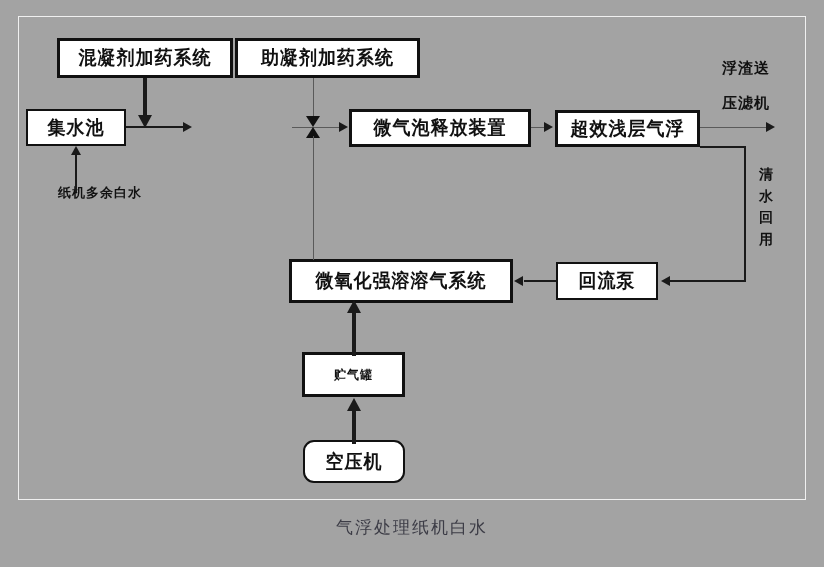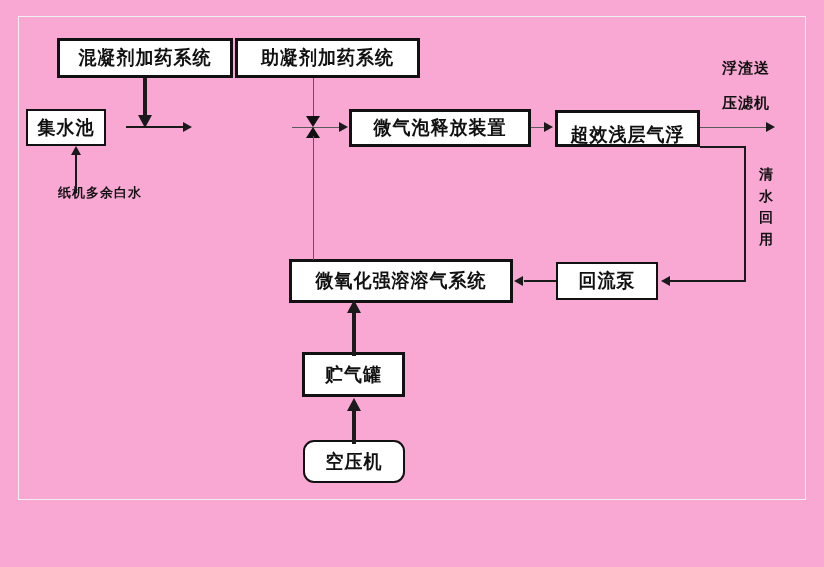--- a/index.html
+++ b/index.html
@@ -8,21 +8,21 @@
     padding: 0;
     background: #ffffff;
   }
   body {
     font-family: "DejaVu Sans", "Liberation Sans", sans-serif;
   }
   #page {
     position: relative;
     width: 824px;
     height: 567px;
-    background: #f9a8d4;
+    background: #a3a3a3;
     overflow: hidden;
   }
   
   #frame {
     position: absolute;
     left: 18px;
     top: 16px;
     width: 788px;
     height: 484px;
     border: 1px solid #f0f0f0;
@@ -152,42 +152,42 @@
   <div id="frame"></div>
 
   <div class="node heavy" style="left:57px;  top:38px;  width:176px; height:40px; font-size:18px;">
     <span>混凝剂加药系统</span>
   </div>
 
   <div class="node heavy" style="left:235px; top:38px;  width:185px; height:40px; font-size:18px;">
     <span>助凝剂加药系统</span>
   </div>
 
-  <div class="node" style="left:26px;  top:109px; width:80px; height:37px; font-size:18px;">
+  <div class="node" style="left:26px;  top:109px; width:100px; height:37px; font-size:18px;">
     <span>集水池</span>
   </div>
 
 
   <div class="node heavy" style="left:349px; top:109px; width:182px; height:38px; font-size:18px;">
     <span>微气泡释放装置</span>
   </div>
 
-  <div class="node heavy" style="left:555px; top:110px; width:145px; height:37px; font-size:18px;align-items:flex-end;">
+  <div class="node heavy" style="left:555px; top:110px; width:145px; height:37px; font-size:18px;">
     <span>超效浅层气浮</span>
   </div>
 
   <div class="node heavy" style="left:289px; top:259px; width:224px; height:44px; font-size:18px;">
     <span>微氧化强溶溶气系统</span>
   </div>
 
   <div class="node" style="left:556px; top:262px; width:102px; height:38px; font-size:18px;">
     <span>回流泵</span>
   </div>
 
-  <div class="node heavy" style="left:302px; top:352px; width:103px; height:45px; font-size:18px;">
+  <div class="node heavy" style="left:302px; top:352px; width:103px; height:45px; font-size:12px;">
     <span>贮气罐</span>
   </div>
 
   <div class="node" style="left:303px; top:440px; width:102px; height:43px; font-size:18px;border-radius:11px;">
     <span>空压机</span>
   </div>
 
   <div class="note" style="left:722px; top:60px; font-size:15px;">浮渣送</div>
   <div class="note" style="left:722px; top:95px; font-size:15px;">压滤机</div>
   <div class="note" style="left:58px; top:186px; font-size:13px;">纸机多余白水</div>
@@ -226,14 +226,15 @@
 
   <div class="ln h" style="left:524px; top:280px; width:32px;"></div>
   <div class="ah left" style="left:514px; top:276px;"></div>
 
   <div class="ln bold v" style="left:352px; top:310px; height:46px;"></div>
   <div class="ah big up" style="left:347px; top:300px;"></div>
 
   <div class="ln bold v" style="left:352px; top:408px; height:36px;"></div>
   <div class="ah big up" style="left:347px; top:398px;"></div>
 
+  <div id="caption">气浮处理纸机白水</div>
 
 </div>
 
 </body></html>

